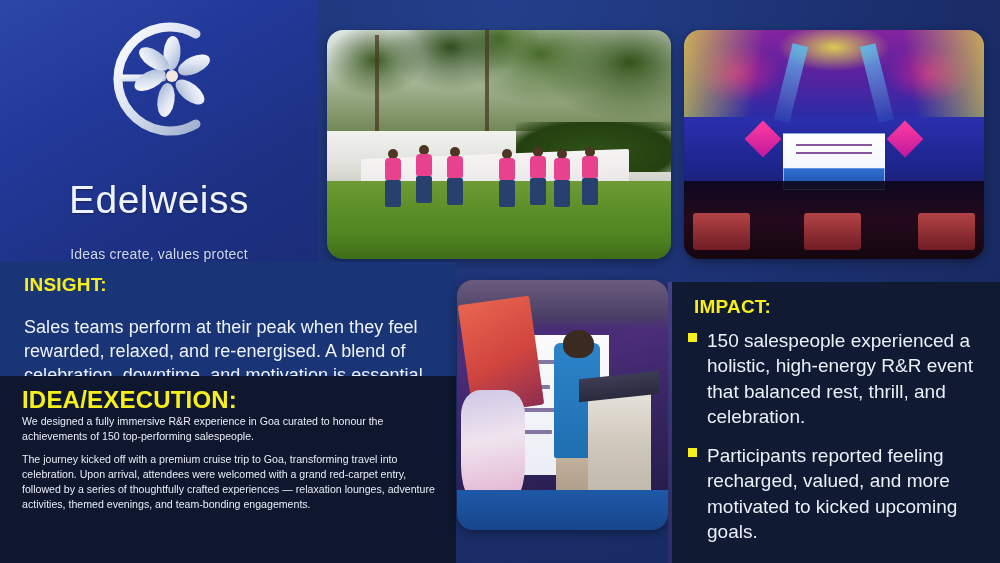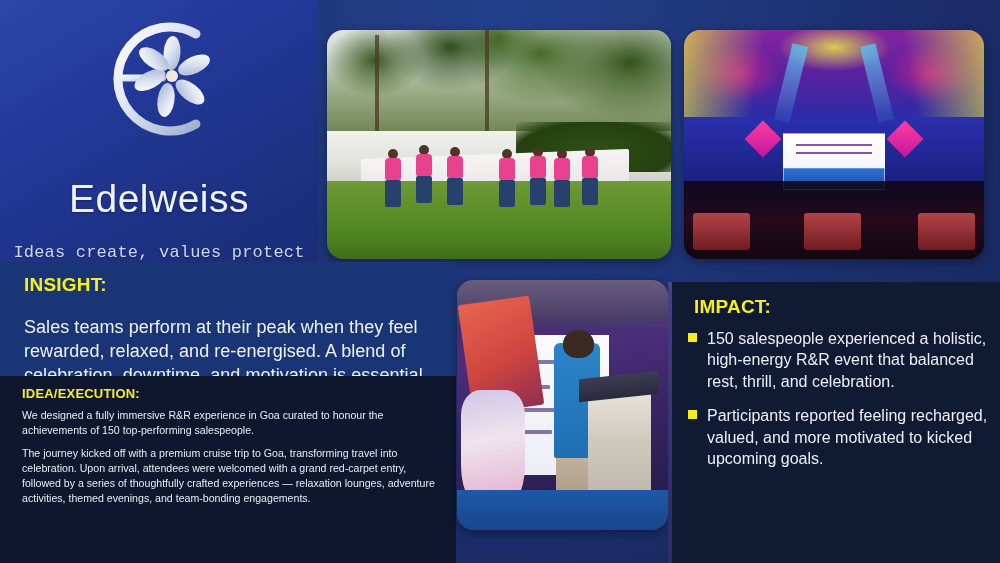--- a/index.html
+++ b/index.html
@@ -45,26 +45,25 @@
   .logo-word {
     font-size: 39px;
     letter-spacing: 0.5px;
     color: #eef2fb;
     font-weight: 400;
     line-height: 1;
     margin-top: 4px;
     text-shadow: 0 1px 2px rgba(0,0,0,.35);
   }
   .logo-tag {
-    font-size: 17px;
+    font-size: 14px;
     color: #cdd8ef;
     letter-spacing: 0.2px;
     margin-top: 5px;
     text-shadow: 0 1px 2px rgba(0,0,0,.3);
-    font-family: Liberation Mono, monospace;
   }
 
   
   .photo {
     position: absolute;
     border-radius: 16px;
     overflow: hidden;
     box-shadow: 0 3px 10px rgba(0,0,0,.35);
   }
   .photo .inner { position: absolute; inset: 0; }
@@ -249,21 +248,21 @@
   }
 
   
   .idea-panel {
     position: absolute;
     left: 0; top: 376px;
     width: 456px; height: 187px;
     background: #0e172e;
     padding: 10px 20px 8px 22px;
   }
-  .idea-panel .head-yellow { font-size: 13px; margin-bottom: 7px; }
+  .idea-panel .head-yellow { font-size: 24px; }
   .idea-body p {
     color: #e7ecf6;
     font-size: 10.6px;
     line-height: 1.42;
     margin-bottom: 8px;
   }
   .idea-body p:last-child { margin-bottom: 0; }
 
   
   .impact-panel {
@@ -282,21 +281,21 @@
   }
   .bullet-sq {
     width: 9px; height: 9px;
     background: #f6ef1b;
     flex: 0 0 9px;
     margin-top: 5px;
     margin-right: 10px;
   }
   .impact-text {
     color: #eaeff8;
-    font-size: 16px;
+    font-size: 19px;
     line-height: 1.34;
   }
 
   
   .impact-edge {
     position: absolute;
     left: 668px; top: 282px;
     width: 4px; height: 281px;
     background: linear-gradient(180deg, #6b4f9e, #3a2f6b);
     opacity: .55;

